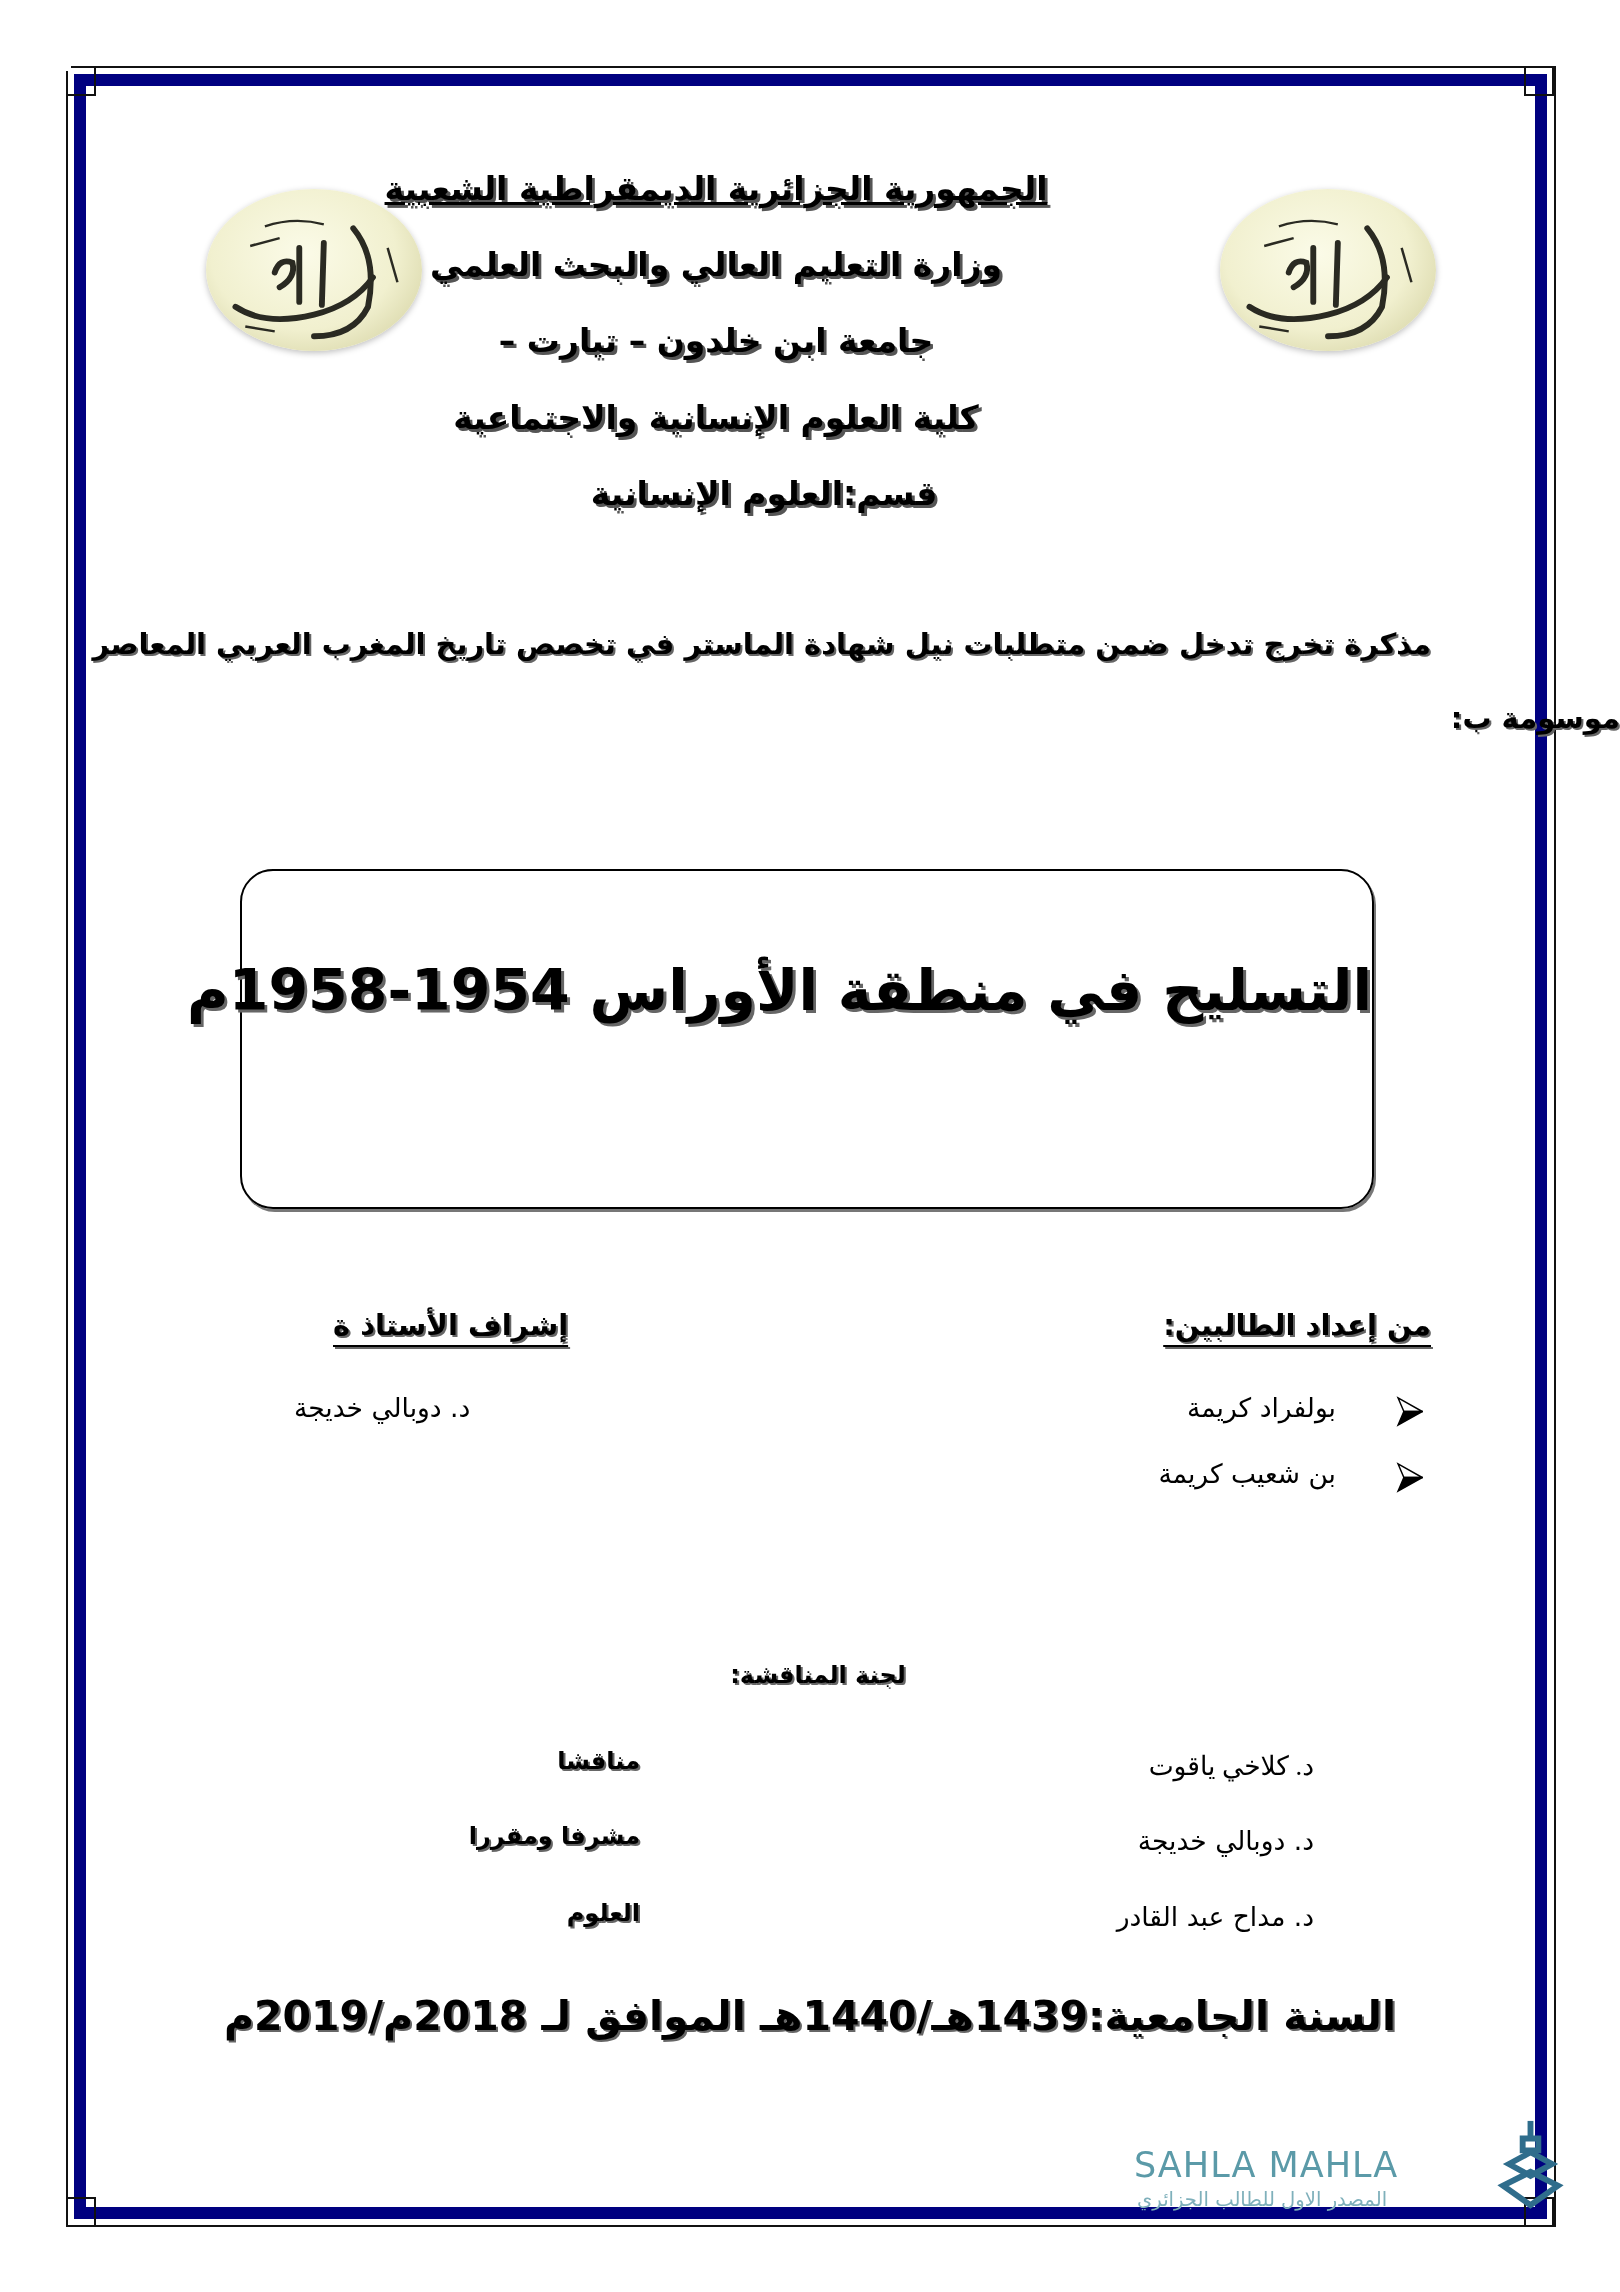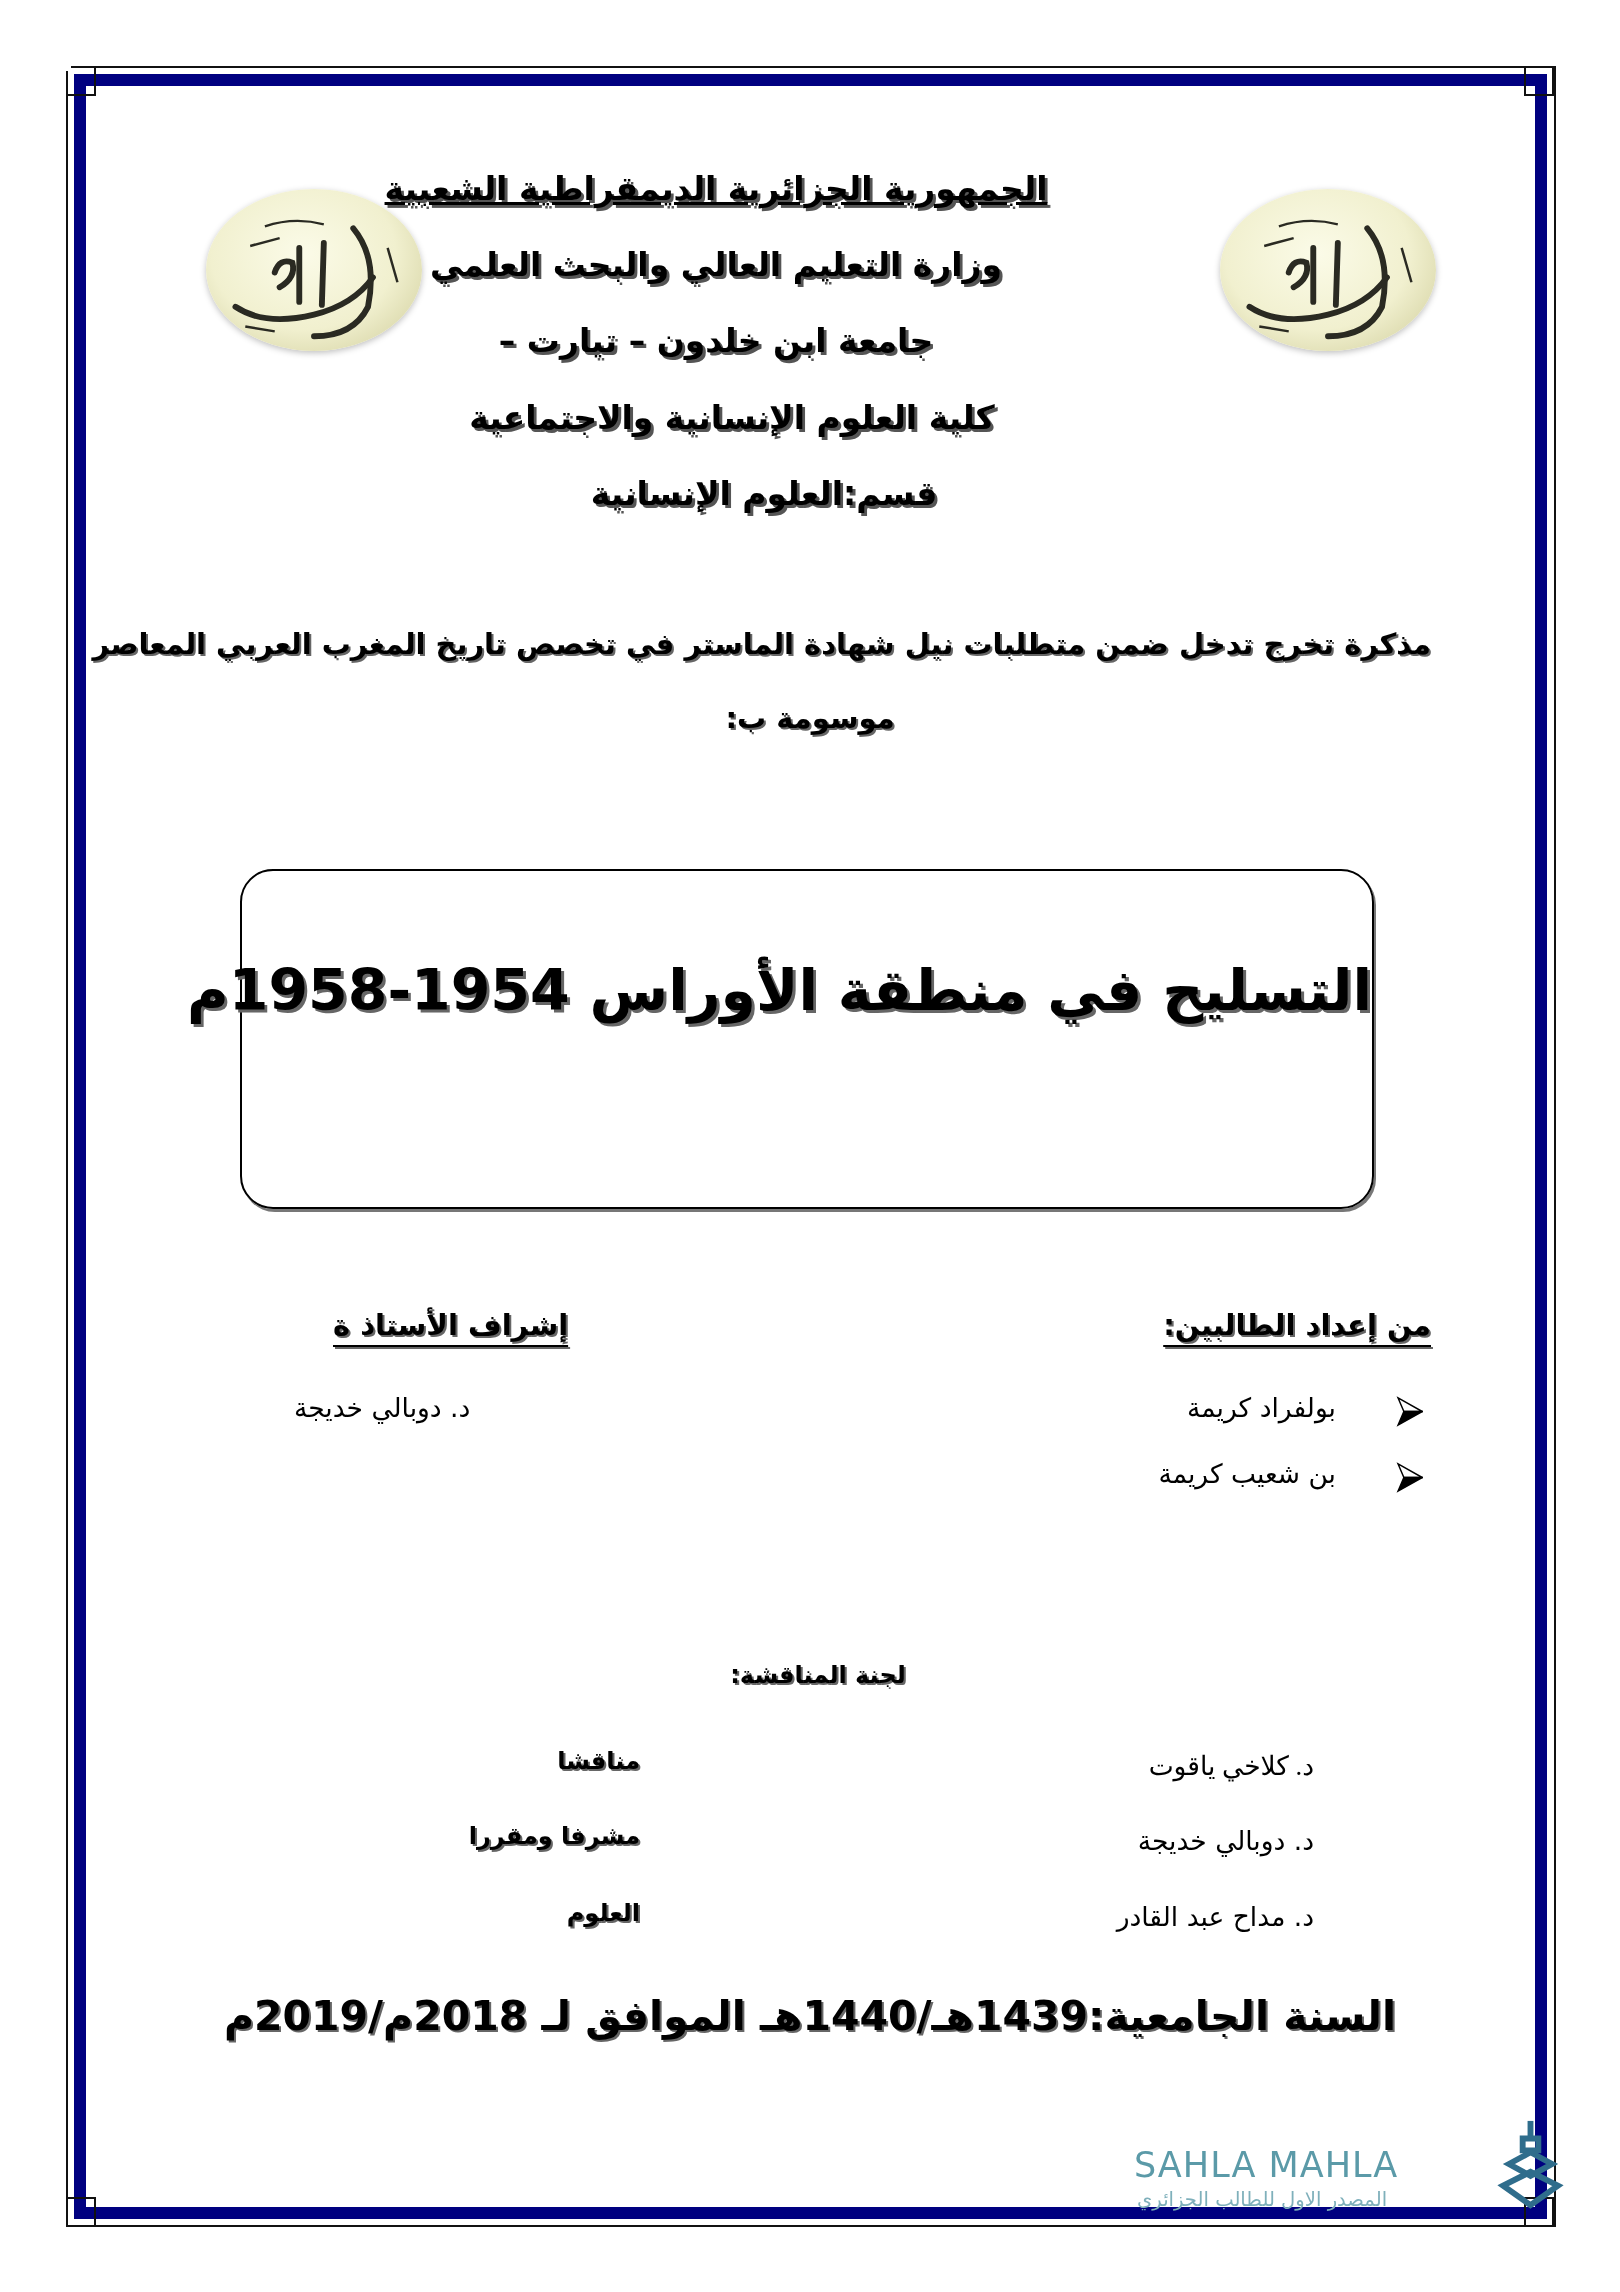--- a/index.html
+++ b/index.html
@@ -81,25 +81,25 @@
       <path d="M45 58 L75 50"></path>
       <path d="M40 140 L70 145"></path>
       <path d="M185 60 L195 95"></path>
     </g>
   </svg>
 </div>
 
 <div class="hdr u" style="top:169px;">الجمهورية الجزائرية الديمقراطية الشعبية</div>
 <div class="hdr" style="top:245px;">وزارة التعليم العالي والبحث العلمي</div>
 <div class="hdr" style="top:321px;">جامعة ابن خلدون – تيارت –</div>
-<div class="hdr" style="top:398px;padding-left:16px;">كلية العلوم الإنسانية والاجتماعية</div>
+<div class="hdr" style="top:398px;">كلية العلوم الإنسانية والاجتماعية</div>
 <div class="hdr" style="top:474px;margin-left:48px;">قسم:العلوم  الإنسانية</div>
 
 <div class="subtitle" style="right:189px;top:627px;">مذكرة تخرج تدخل ضمن متطلبات نيل شهادة الماستر في تخصص تاريخ المغرب العربي المعاصر</div>
-<div class="subtitle" style="left:0;width:1620px;text-align:center;top:701px;">موسومة ب:</div>
+<div class="subtitle" style="left:0;width:1620px;text-align:right;top:701px;">موسومة ب:</div>
 
 <div class="title-box">
   <div class="title-text">التسليح في منطقة الأوراس 1954-1958م</div>
 </div>
 
 <div class="section-h" style="right:189px;top:1308px;">من إعداد الطالبين:</div>
 <svg class="bullet" style="left:1396px;top:1396px;" viewBox="0 0 28 32">
   <path d="M2 2 L27 16 L8 16 Z" fill="#fff" stroke="#000" stroke-width="1.5"></path>
   <path d="M8 16 L27 16 L2 30 Z" fill="#000" stroke="#000" stroke-width="1.5"></path>
 </svg>

